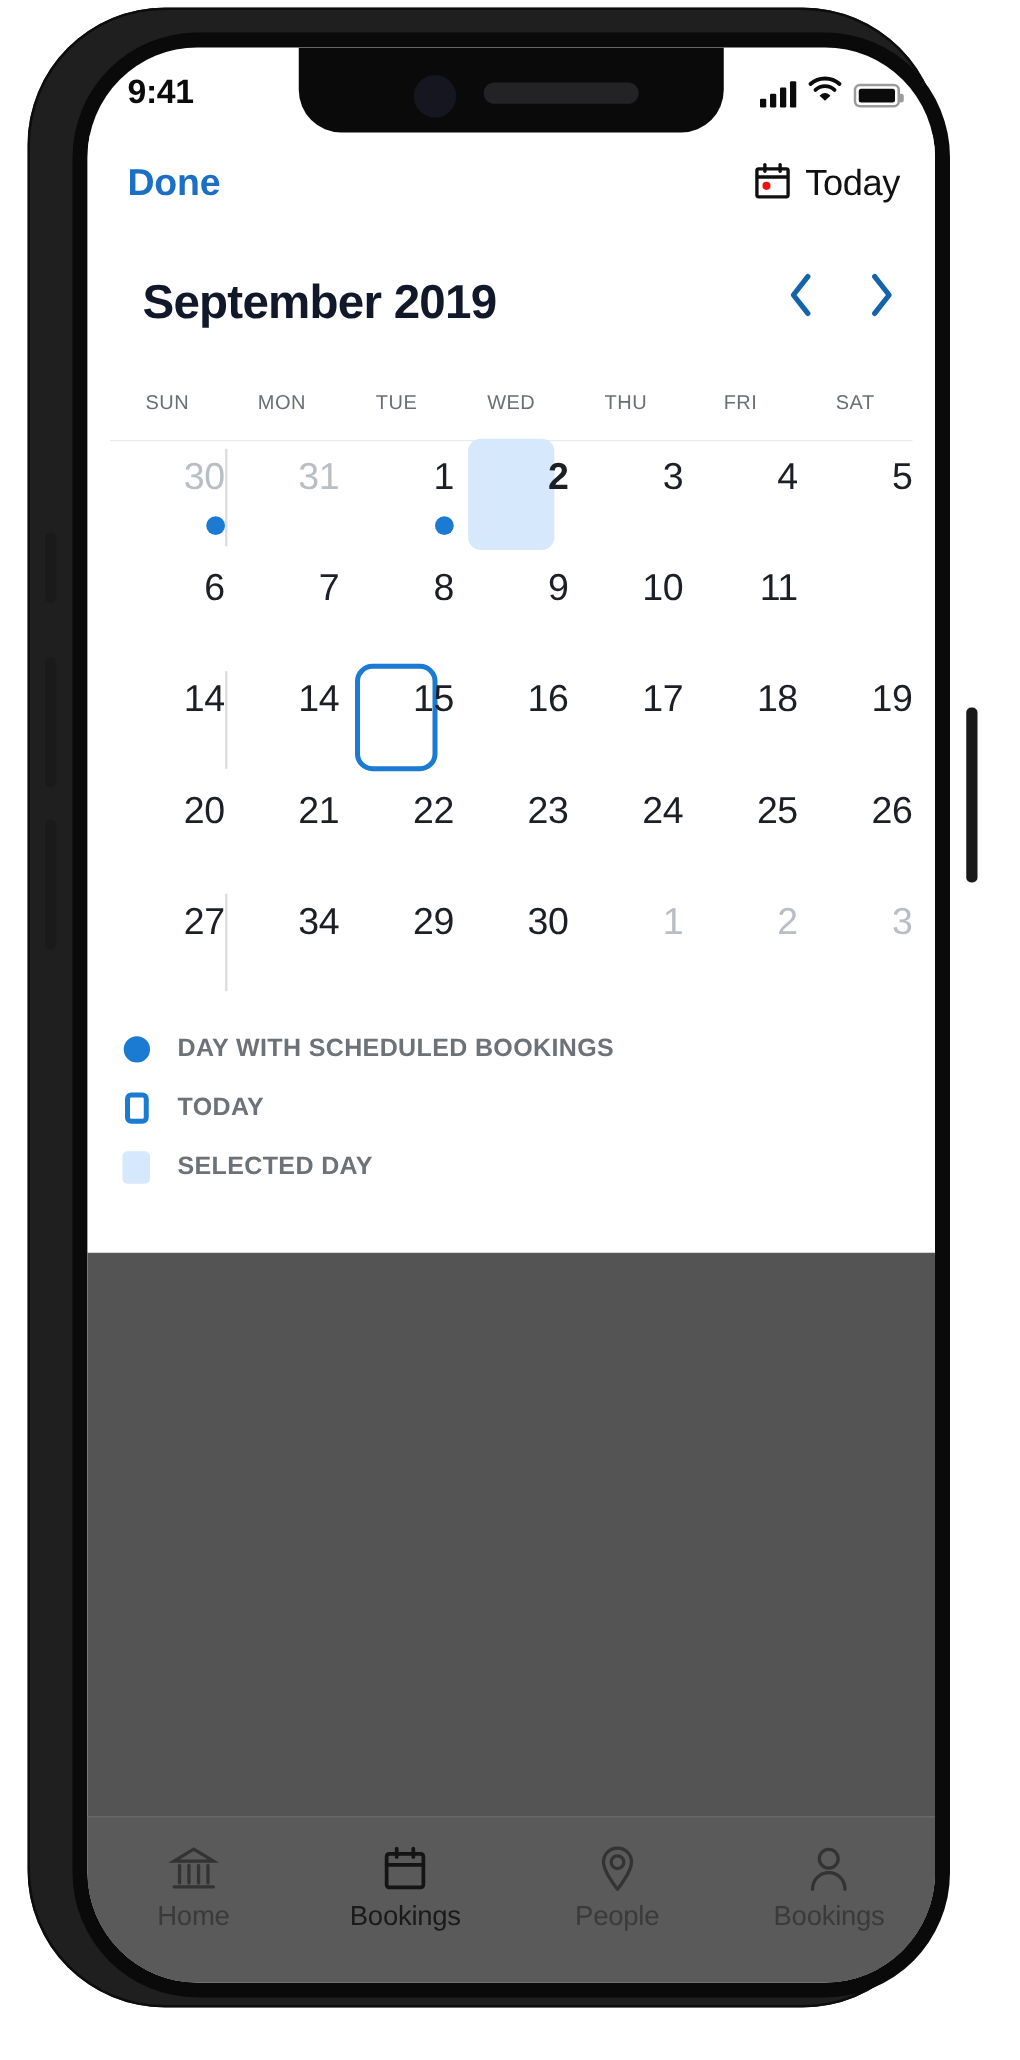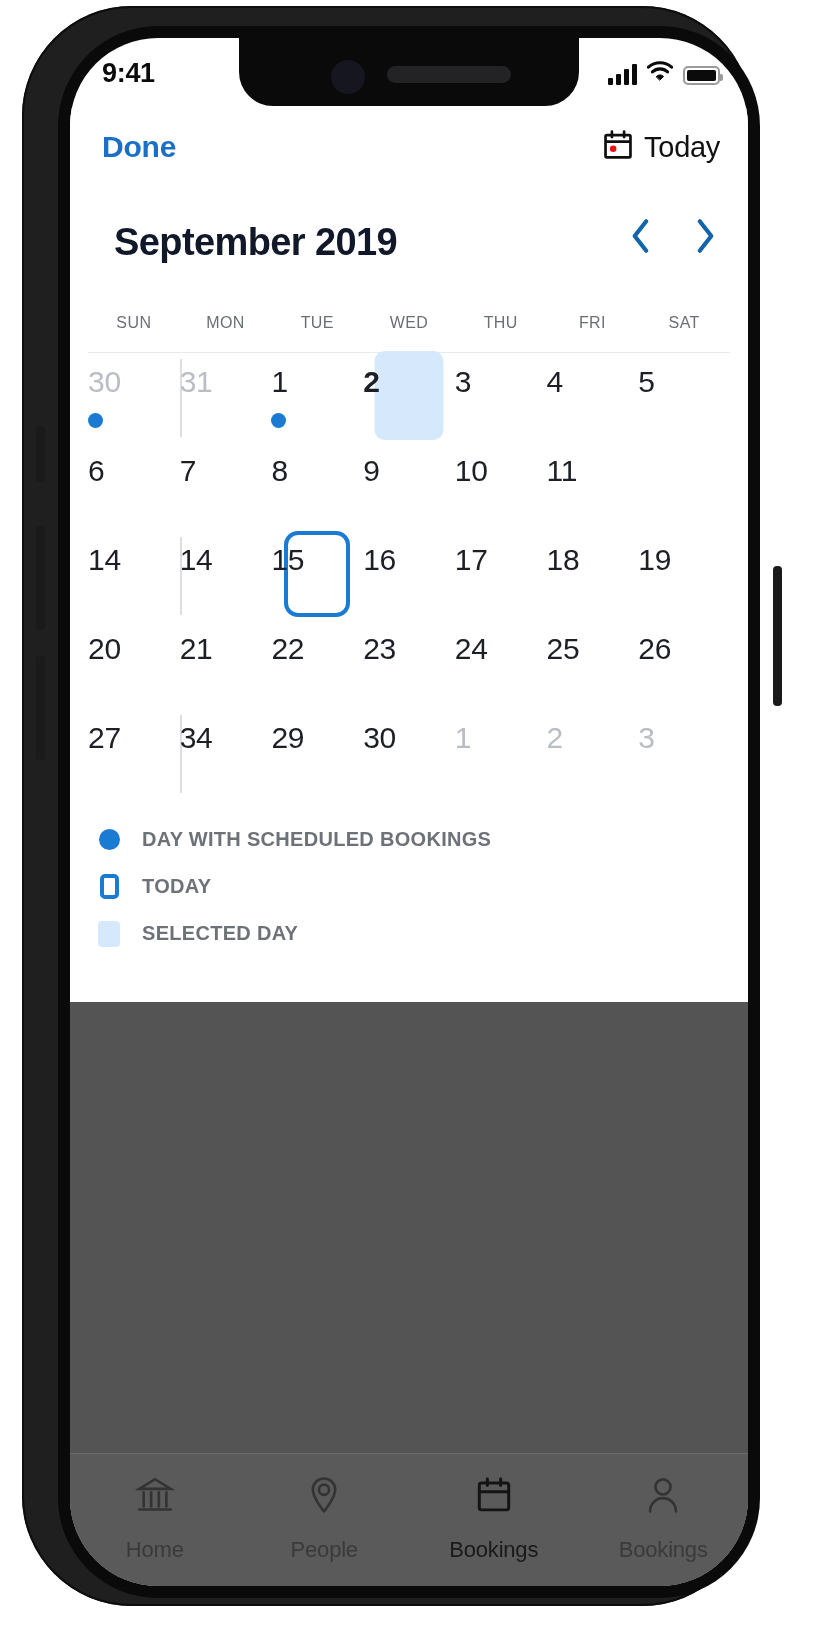--- a/index.html
+++ b/index.html
@@ -215,21 +215,21 @@
     left: calc(100% / 7);
     top: 6px;
     width: 2px; height: 78px;
     background: #dcdee2;
   }
 
   .day-cell {
     position: relative;
     display: flex;
     flex-direction: column;
-    align-items: flex-start;
+    align-items: flex-end;
     justify-content: flex-start;
     padding-top: 14px;
     cursor: pointer;
   }
   .day-num {
     font-size: 30px;
     color: #1c1f25;
     letter-spacing: -0.3px;
     line-height: 1;
     position: relative;
@@ -313,21 +313,21 @@
     z-index: 6;
   }
   .tab-item {
     display: flex; flex-direction: column;
     align-items: center; justify-content: flex-start;
     padding-top: 18px;
     cursor: pointer;
   }
   .tab-icon { height: 46px; display: flex; align-items: center; justify-content: center; }
   .tab-label {
-    margin-top: 19px;
+    margin-top: 2px;
     font-size: 22px;
     color: #3a3a3a;
     letter-spacing: -0.2px;
   }
   .tab-item.active .tab-label { color: #1a1a1a; }
 </style>
 </head>
 <body>
 
 <div id="stage">
@@ -353,40 +353,40 @@
               <line x1="5.5" y1="10.5" x2="5.5" y2="18.5"></line>
               <line x1="9.8" y1="10.5" x2="9.8" y2="18.5"></line>
               <line x1="14.2" y1="10.5" x2="14.2" y2="18.5"></line>
               <line x1="18.5" y1="10.5" x2="18.5" y2="18.5"></line>
               <line x1="3" y1="20.3" x2="21" y2="20.3"></line>
             </svg>
           </span>
           <span class="tab-label">Home</span>
         </div>
 
-        <div class="tab-item">
-          <span class="tab-icon">
-            <svg width="42" height="42" viewBox="0 0 24 24" fill="none" stroke="#333333" stroke-width="1.5" stroke-linejoin="round">
-              <path d="M12 2.6c-3.6 0-6.4 2.8-6.4 6.3 0 4.7 6.4 12.5 6.4 12.5s6.4-7.8 6.4-12.5c0-3.5-2.8-6.3-6.4-6.3z"></path>
-              <circle cx="12" cy="9" r="2.9"></circle>
-            </svg>
-          </span>
-          <span class="tab-label">People</span>
-        </div>
-
         <div class="tab-item active">
           <span class="tab-icon">
             <svg width="42" height="42" viewBox="0 0 24 24" fill="none" stroke="#141414" stroke-width="1.7" stroke-linecap="round">
               <rect x="3.6" y="5.2" width="16.8" height="15.3" rx="1.2"></rect>
               <line x1="3.6" y1="10.2" x2="20.4" y2="10.2"></line>
               <line x1="8.2" y1="2.8" x2="8.2" y2="6.6"></line>
               <line x1="15.8" y1="2.8" x2="15.8" y2="6.6"></line>
             </svg>
           </span>
           <span class="tab-label">Bookings</span>
+        </div>
+
+        <div class="tab-item">
+          <span class="tab-icon">
+            <svg width="42" height="42" viewBox="0 0 24 24" fill="none" stroke="#333333" stroke-width="1.5" stroke-linejoin="round">
+              <path d="M12 2.6c-3.6 0-6.4 2.8-6.4 6.3 0 4.7 6.4 12.5 6.4 12.5s6.4-7.8 6.4-12.5c0-3.5-2.8-6.3-6.4-6.3z"></path>
+              <circle cx="12" cy="9" r="2.9"></circle>
+            </svg>
+          </span>
+          <span class="tab-label">People</span>
         </div>
 
         <div class="tab-item">
           <span class="tab-icon">
             <svg width="42" height="42" viewBox="0 0 24 24" fill="none" stroke="#333333" stroke-width="1.5" stroke-linecap="round">
               <circle cx="12" cy="7.4" r="4.3"></circle>
               <path d="M4.6 21.4c0-4.3 3.3-7.6 7.4-7.6s7.4 3.3 7.4 7.6"></path>
             </svg>
           </span>
           <span class="tab-label">Bookings</span>

